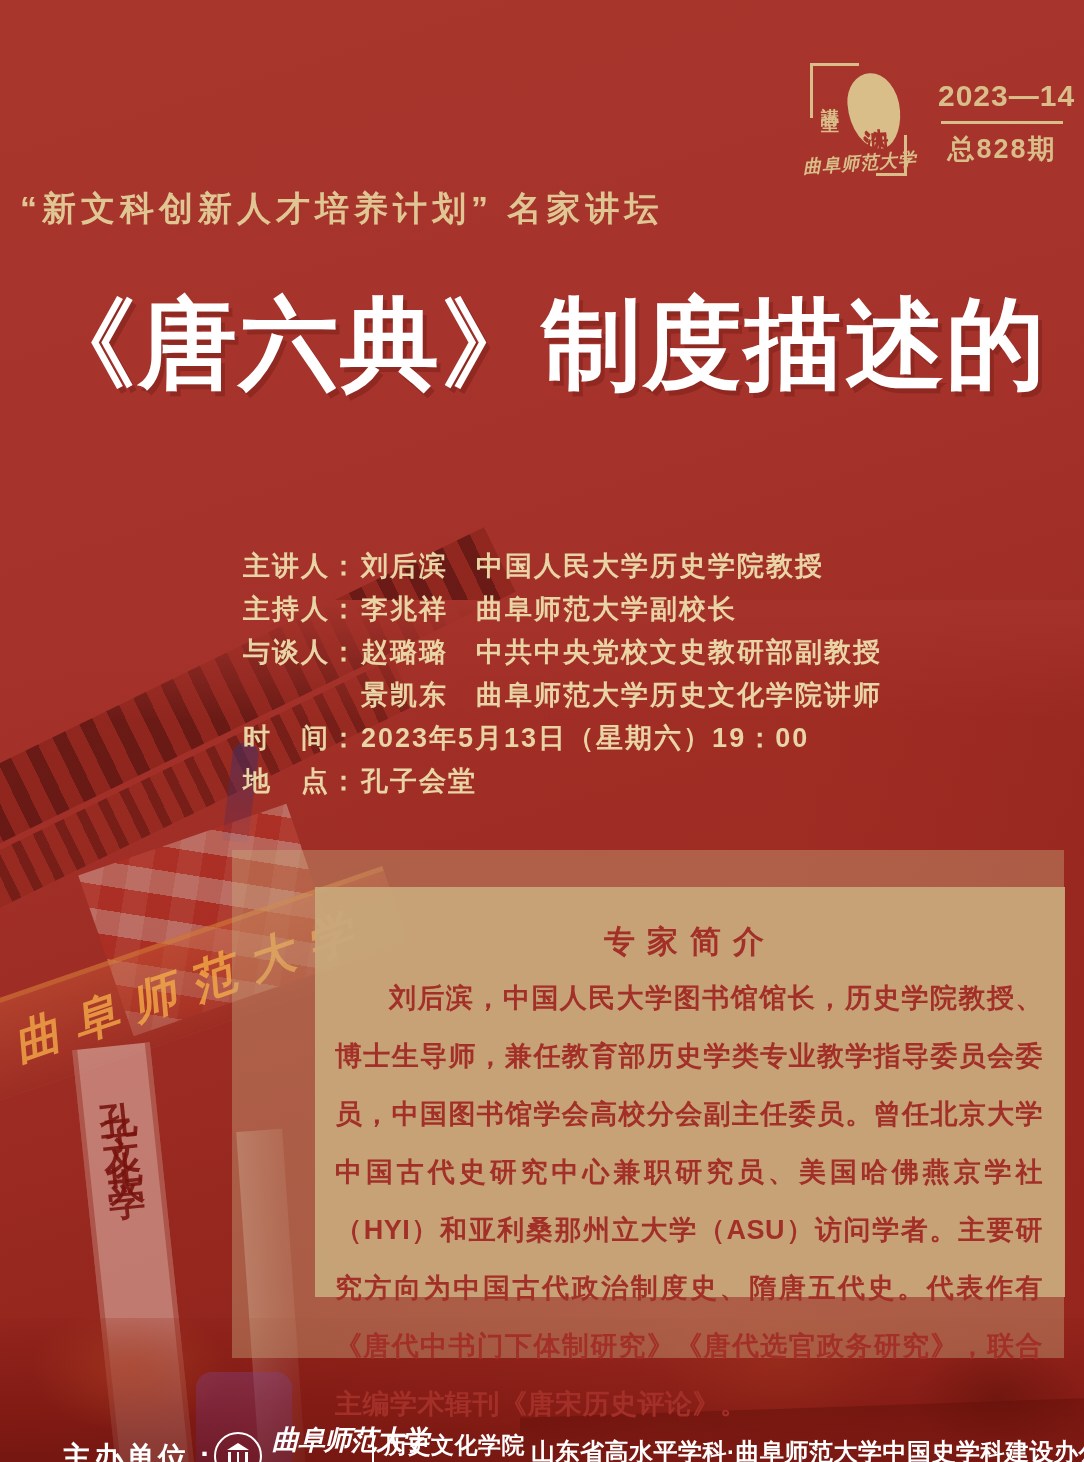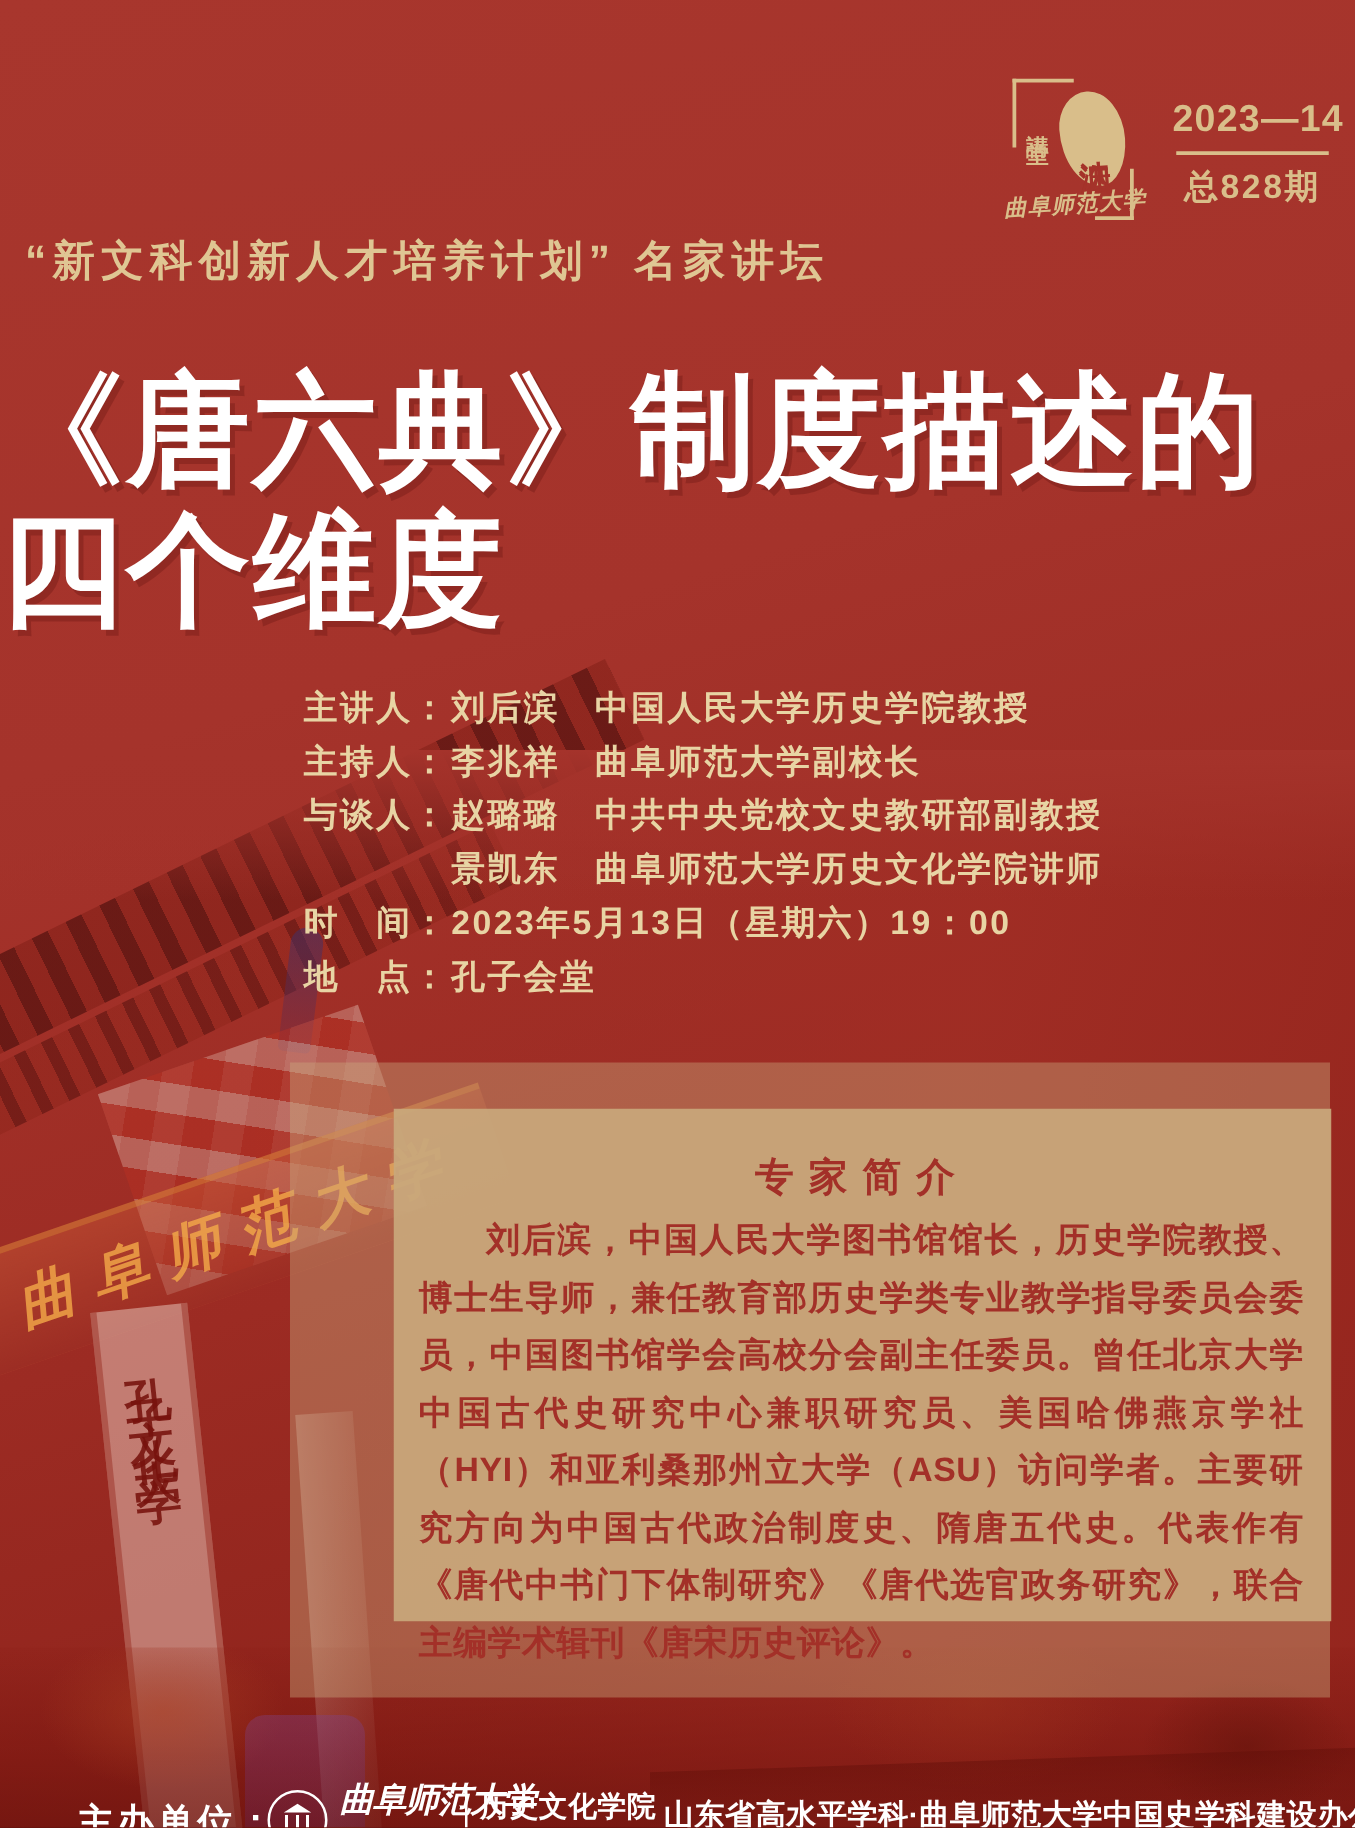--- a/index.html
+++ b/index.html
@@ -64,42 +64,42 @@
     font-family:"DejaVu Serif",serif;font-style:italic;font-weight:bold;
     font-size:18px;color:#d9be8a;transform:rotate(-4deg);letter-spacing:1px;white-space:nowrap;}
   .issue-box{margin-left:14px;width:128px;text-align:center;color:#d9be8a;padding-top:24px;}
   .issue-code{font-size:30px;font-weight:bold;letter-spacing:1px;white-space:nowrap;}
   .issue-rule{width:122px;height:3px;background:#d9be8a;margin:8px auto 7px auto;}
   .issue-total{font-size:27px;font-weight:bold;letter-spacing:2px;white-space:nowrap;}
 
   
   .subtitle{position:absolute;left:20px;top:186px;z-index:3;
     font-size:34px;font-weight:bold;color:#dfc693;letter-spacing:5px;white-space:nowrap;}
-  .main-title{position:absolute;left:0;top:288px;width:1084px;z-index:3;text-align:left;
+  .main-title{position:absolute;left:0;top:288px;width:1084px;z-index:3;text-align:center;
     color:#ffffff;font-weight:900;font-size:99px;line-height:112px;letter-spacing:2px;
     text-shadow:4px 5px 0 rgba(90,15,12,0.28);}
   .main-title .t-line{white-space:nowrap;}
 
   
   .info{position:absolute;left:243px;top:548px;z-index:3;color:#e8d4a4;
     font-size:27px;font-weight:bold;letter-spacing:2px;}
   .info-row{height:43px;line-height:36px;white-space:nowrap;}
   .info-label{display:inline-block;width:118px;}
   .info-name{display:inline-block;margin-right:28px;}
   .info-name:empty{margin-right:0;display:none;}
 
   
   .intro-outer{position:absolute;left:232px;top:850px;width:832px;height:508px;z-index:2;
     background:rgba(201,168,124,0.42);}
   .intro-inner{position:absolute;left:315px;top:887px;width:750px;height:410px;z-index:2;
     background:rgba(201,168,124,0.92);}
   .intro-heading{position:absolute;left:0;top:34px;width:100%;text-align:center;
     font-size:31px;font-weight:bold;color:#a33028;letter-spacing:12px;}
   .intro-body{position:absolute;left:20px;top:82px;width:708px;
-    font-size:27px;line-height:46px;font-weight:600;color:#a33028;
+    font-size:27px;line-height:58px;font-weight:600;color:#a33028;
     text-align:justify;text-indent:2em;letter-spacing:0.5px;}
 
   
   .footer{position:absolute;left:0;top:1424px;width:1084px;height:70px;z-index:3;color:#ffffff;}
   .host-label{position:absolute;left:62px;top:14px;font-family:"Liberation Serif",serif;
     font-size:29px;font-weight:bold;letter-spacing:3px;white-space:nowrap;}
   .crest{position:absolute;left:214px;top:8px;width:48px;height:48px;border-radius:50%;
     border:2.5px solid #ffffff;box-sizing:border-box;}
   .crest .c-roof{position:absolute;left:11px;top:9px;width:0;height:0;
     border-left:11px solid transparent;border-right:11px solid transparent;border-bottom:7px solid #ffffff;}
@@ -153,21 +153,20 @@
       <div class="issue-code">2023—14</div>
       <div class="issue-rule"></div>
       <div class="issue-total">总828期</div>
     </div>
   </div>
 
   <div class="subtitle">“新文科创新人才培养计划” 名家讲坛</div>
 
   <div class="main-title">
     <div class="t-line">《唐六典》制度描述的</div>
-    <div class="t-line">四个维度</div>
   </div>
 
   <div class="info">
     <div class="info-row"><span class="info-label">主讲人：</span><span class="info-name">刘后滨</span><span class="info-desc">中国人民大学历史学院教授</span></div>
     <div class="info-row"><span class="info-label">主持人：</span><span class="info-name">李兆祥</span><span class="info-desc">曲阜师范大学副校长</span></div>
     <div class="info-row"><span class="info-label">与谈人：</span><span class="info-name">赵璐璐</span><span class="info-desc">中共中央党校文史教研部副教授</span></div>
     <div class="info-row"><span class="info-label"></span><span class="info-name">景凯东</span><span class="info-desc">曲阜师范大学历史文化学院讲师</span></div>
     <div class="info-row"><span class="info-label">时　间：</span><span class="info-desc">2023年5月13日（星期六）19：00</span></div>
     <div class="info-row"><span class="info-label">地　点：</span><span class="info-desc">孔子会堂</span></div>
   </div>

